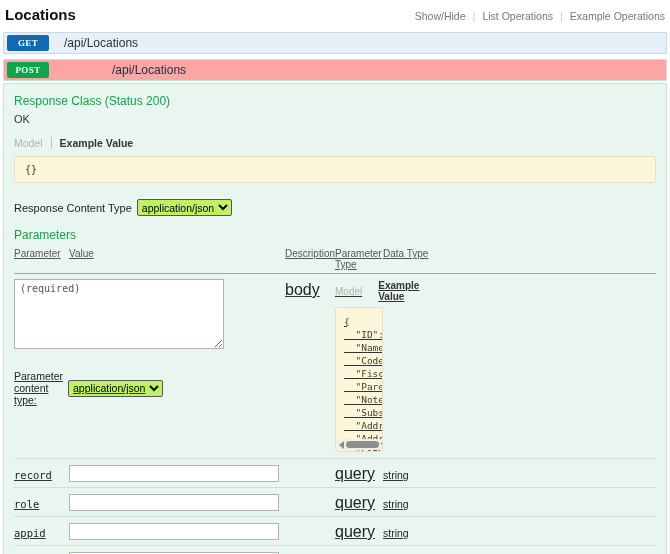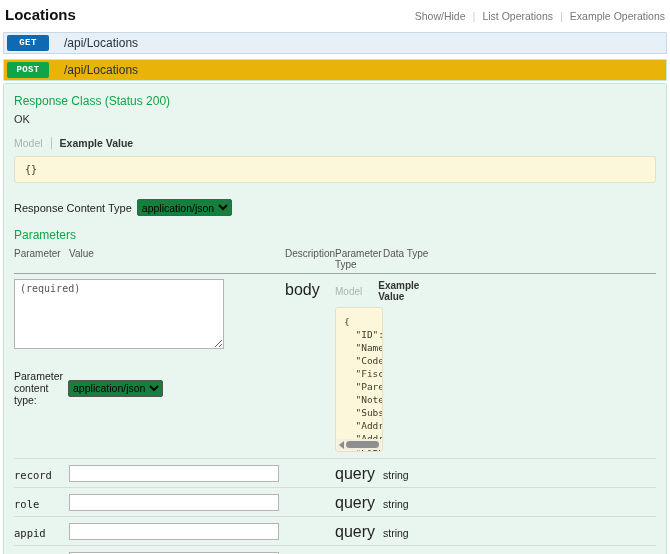--- a/index.html
+++ b/index.html
@@ -13,25 +13,25 @@
   
   .header { display: flex; justify-content: space-between; align-items: baseline; padding: 3px 2px 4px 2px; }
   .page-title { font-size: 15px; font-weight: bold; color: #111; }
   .header-links { font-size: 10.5px; color: #777; display: flex; align-items: center; }
   .header-links .hlink { cursor: pointer; color: #777; text-decoration: none; }
   .header-links .sep { color: #ccc; padding: 0 7px; font-size: 11px; }
 
   
   .op-row { display: flex; align-items: center; height: 22px; border-radius: 1px; margin-top: 5px; }
   .op-row.get  { background: #e7f0f7; border: 1px solid #c3d9ec; }
-  .op-row.post { background: #eab308; border: 1px solid #c3e8d1; margin-top: 5px; }
+  .op-row.post { background: #fca5a5; border: 1px solid #c3e8d1; margin-top: 5px; gap: 48px; }
   .method-badge {
     color: #fff; font-weight: bold; font-size: 9px; letter-spacing: .4px;
     padding: 3px 0; width: 42px; text-align: center; border-radius: 2px; margin-left: 3px;
-    font-family: Liberation Mono, monospace; cursor: pointer;
+    font-family: Liberation Serif, serif; cursor: pointer;
   }
   .badge-get  { background: #0f6ab4; }
   .badge-post { background: #10a54a; }
   .op-path { font-size: 12px; color: #24323f; margin-left: 15px; cursor: pointer; }
 
   
   .op-content {
     margin-top: 2px; background: #e9f6ef; border: 1px solid #c3e8d1;
     border-radius: 2px; padding: 6px 10px 7px 10px; min-height: 464px;
   }
@@ -46,27 +46,27 @@
   pre.code-box {
     margin-top: 7px; background: #fcf6db; border: 1px solid #e5e0c6; border-radius: 3px;
     font-family: "DejaVu Sans Mono", monospace; font-size: 10px; color: #40402c;
     padding: 7px 10px; white-space: pre; overflow: hidden;
   }
   .resp-empty { height: 27px; }
 
   .rct-row { margin-top: 16px; display: flex; align-items: center; font-size: 11px; color: #222; }
   select.ctype {
     margin-left: 5px; font-size: 10.5px; font-family: "Liberation Sans", sans-serif;
-    border: 1px solid #555; background: #15803d; height: 17px; border-radius: 2px;
+    border: 1px solid #555; background: #bef264; height: 17px; border-radius: 2px;
   }
   h4.params-head { margin-top: 12px; }
 
   
   .ptable { margin-top: 6px; }
-  .prow { display: grid; grid-template-columns: 55px 216px 50px 48px 1fr; }
+  .prow { display: grid; grid-template-columns: 55px 216px 50px 48px 1fr; text-decoration: underline; }
   .phead { font-size: 10px; color: #555; padding-bottom: 3px; border-bottom: 1px solid #9aa89f; }
   .phead > div { padding-right: 6px; }
   .row-record { padding: 5px 0 6px 0; }
   .pname { font-family: "DejaVu Sans Mono", monospace; font-size: 10.5px; color: #222; padding-top: 3px; }
   .pname.req { font-weight: bold; }
   .ptype { font-size: 16px; color: #222; padding-top: 2px; }
   .dtype { font-size: 10.5px; color: #222; padding-top: 3px; }
 
   textarea.body-input {
     width: 210px; height: 70px; border: 1px solid #b4b4b4; background: #fff;

